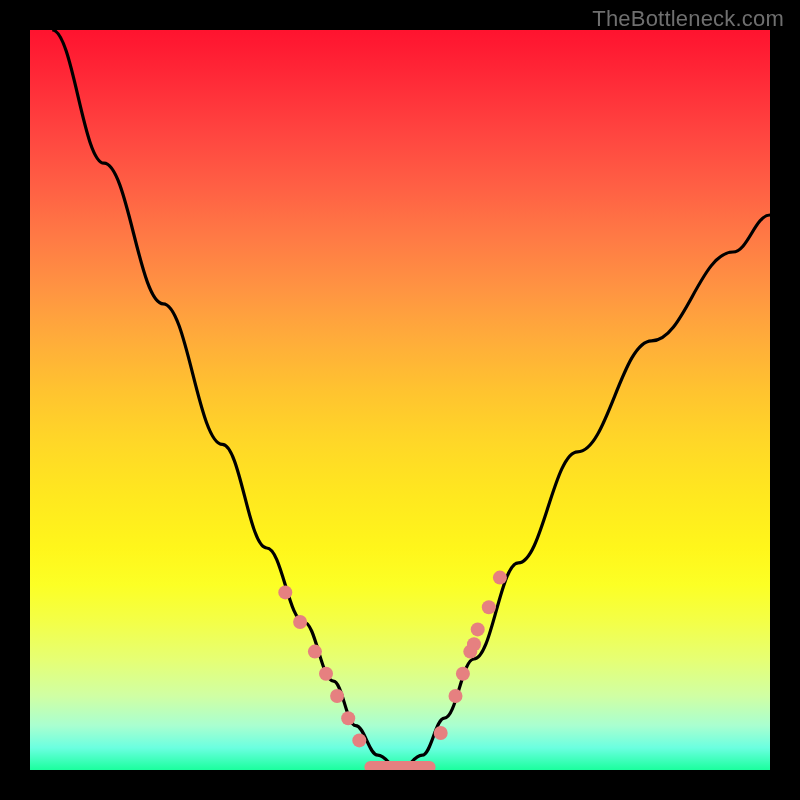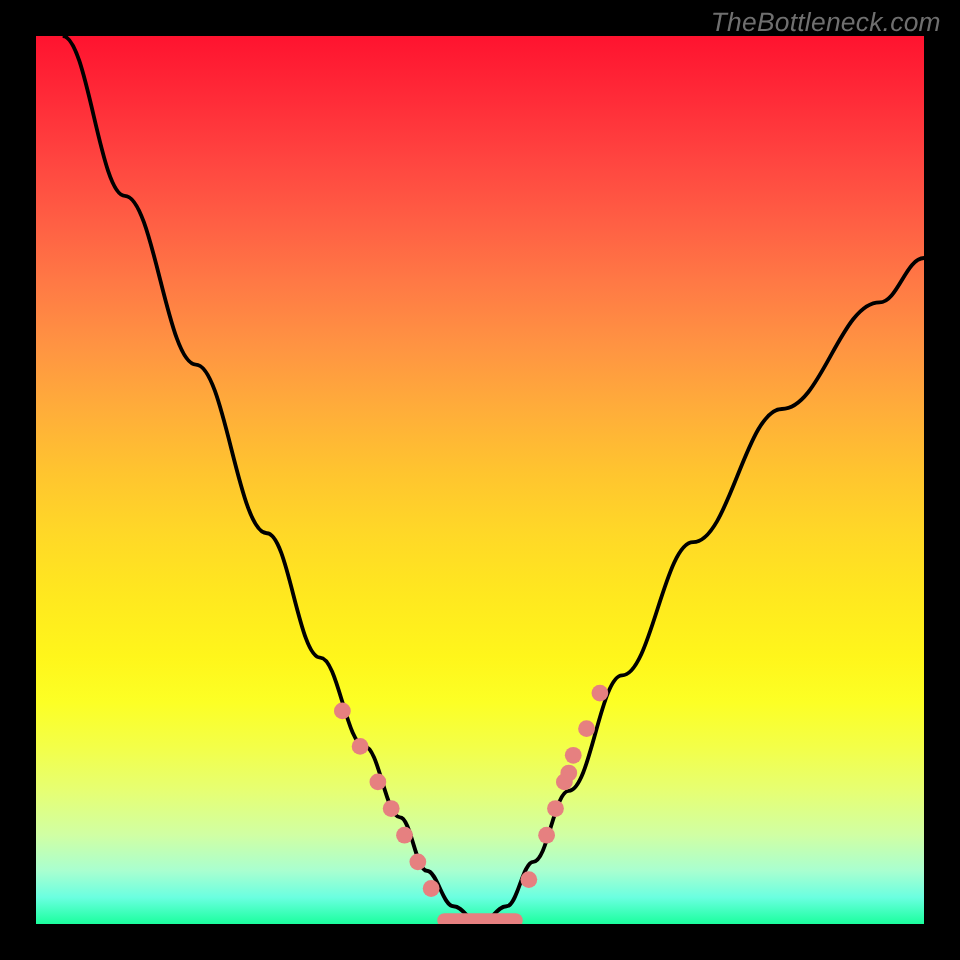--- a/index.html
+++ b/index.html
@@ -53,21 +53,20 @@
   }
   .watermark {
     position: absolute;
     top: 6px;
     right: 16px;
     color: #6f6f6f;
     font-size: 22px;
     font-weight: 500;
     letter-spacing: 0.2px;
     z-index: 5;
-    font-style: italic;
   }
   svg.curve {
     position: absolute;
     inset: 0;
     width: 740px;
     height: 740px;
   }
   .dot {
     fill: #e68080;
     stroke: none;

